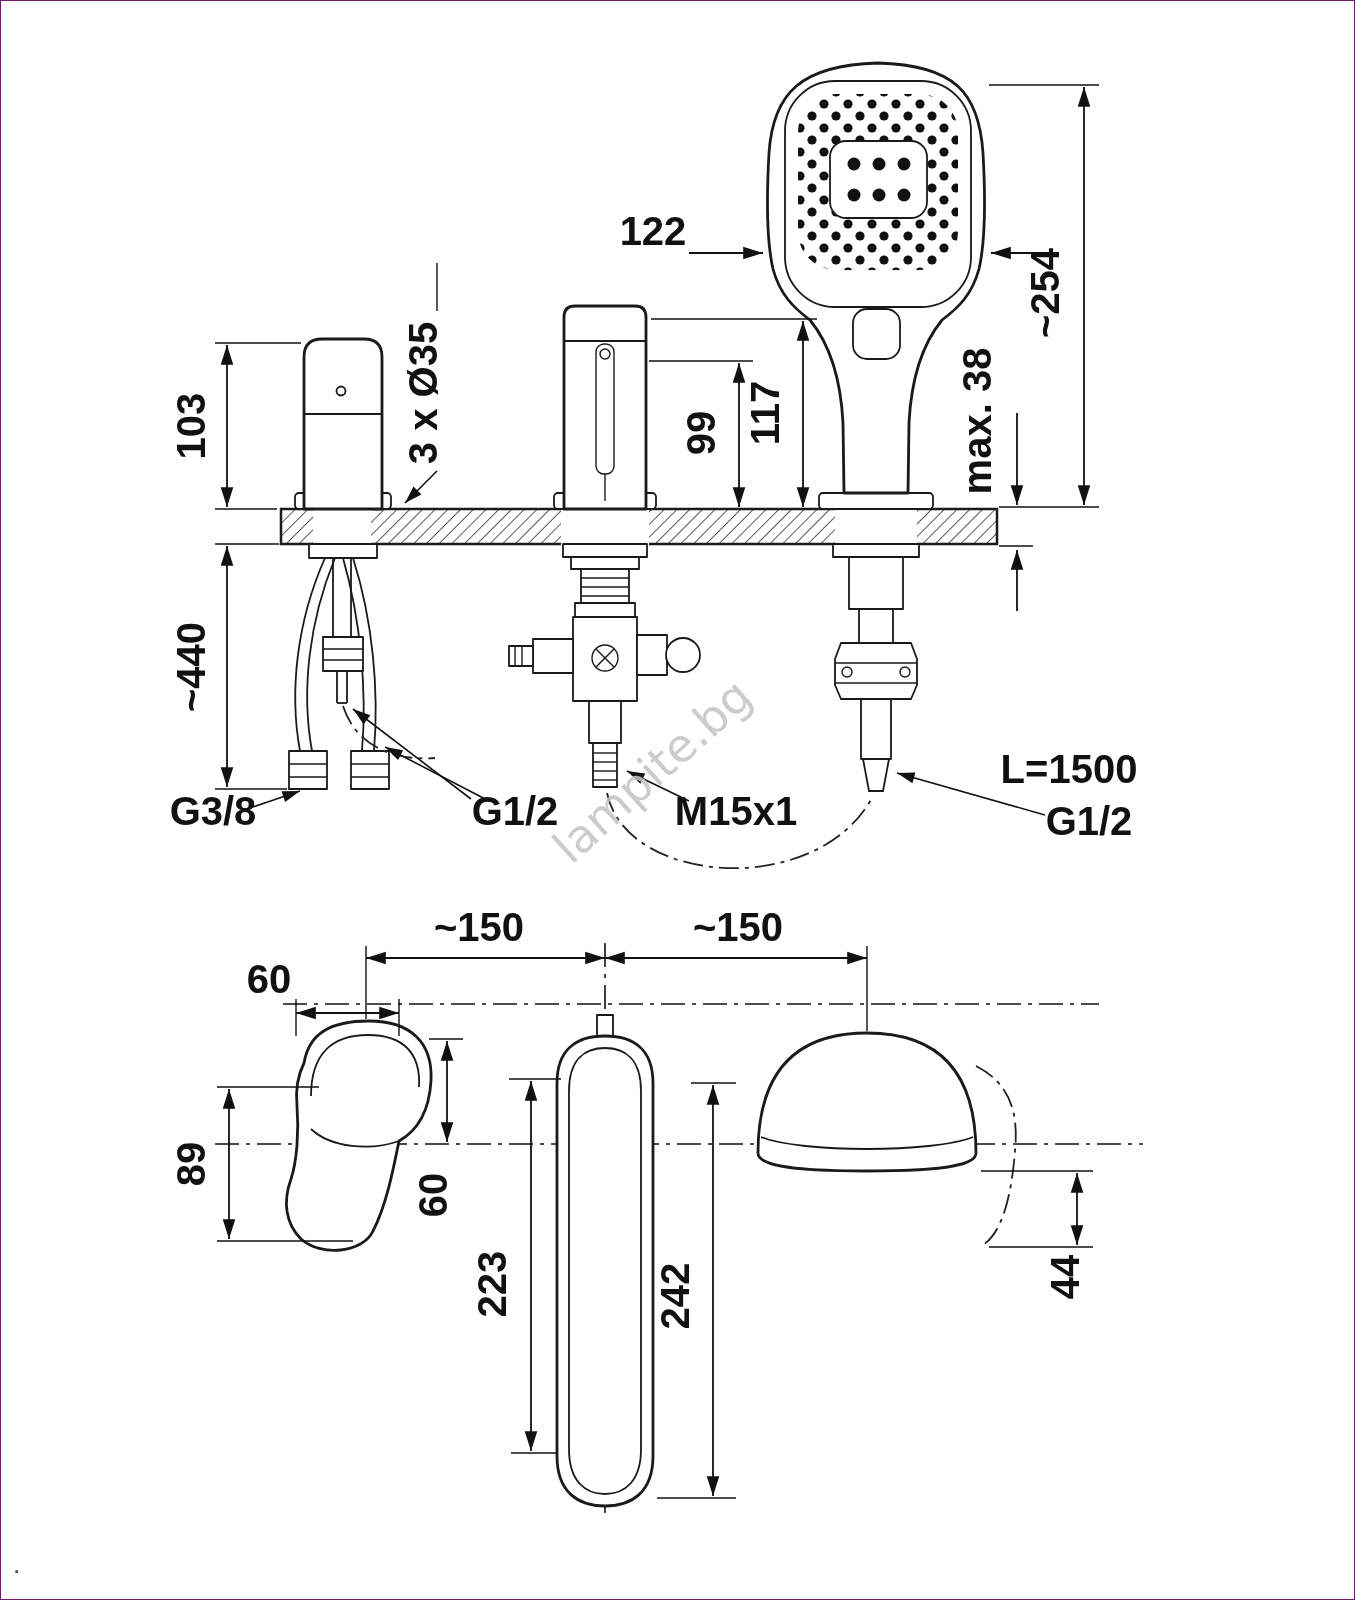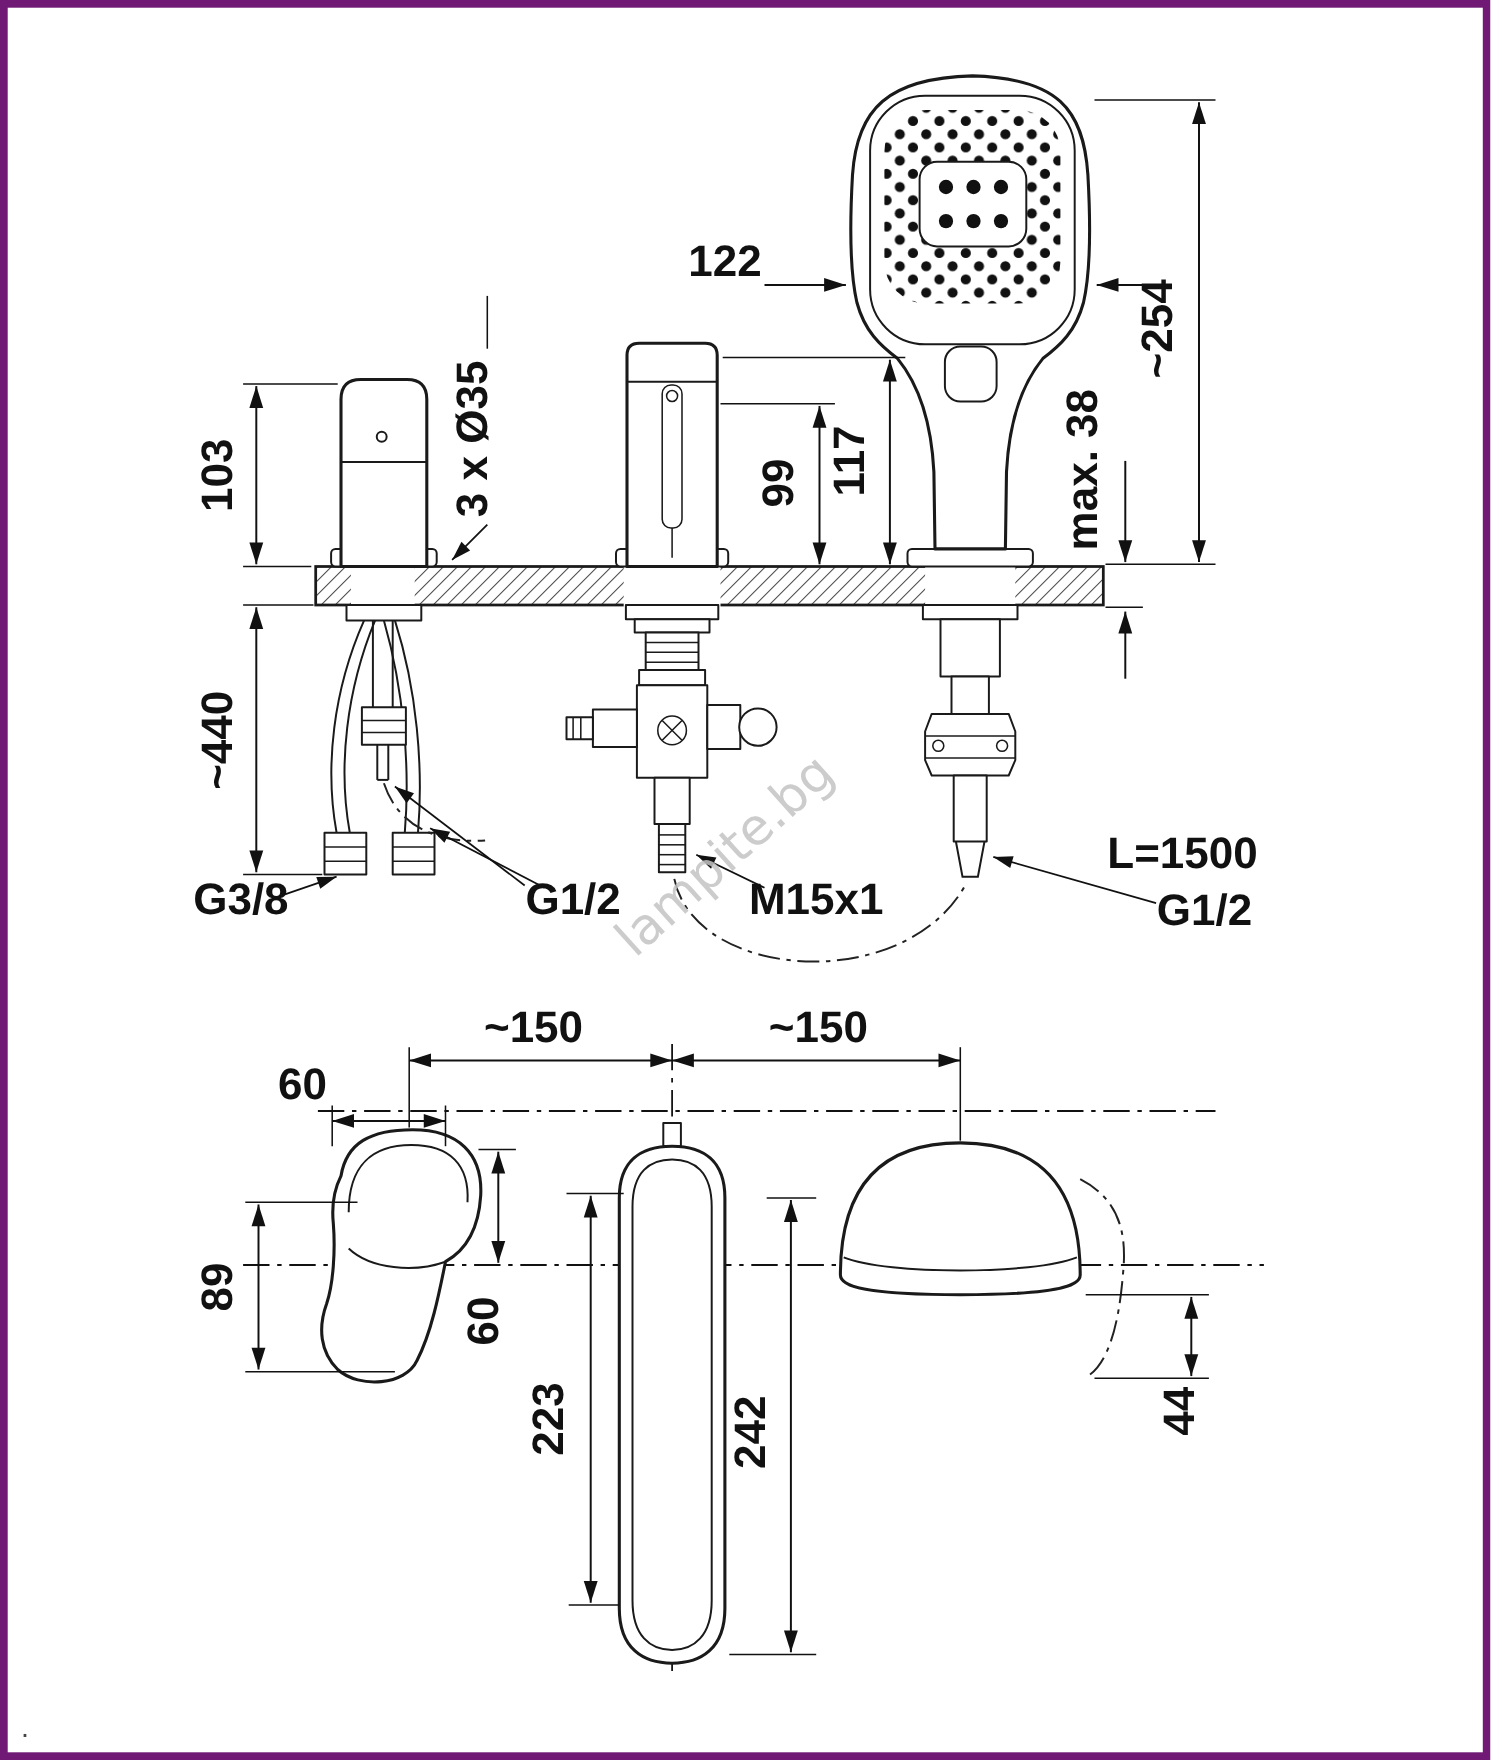--- a/index.html
+++ b/index.html
@@ -1,16 +1,16 @@
 <!DOCTYPE html>
 <html><head>
 <meta charset="utf-8">
 <style>
   html,body{margin:0;padding:0;background:#fff;}
-  .page{width:1355px;height:1600px;position:relative;background:#fff;border:7px solid #701a75;box-sizing:border-box;}
+  .page{width:1355px;height:1600px;position:relative;background:#fff;border:1px solid #701a75;box-sizing:border-box;}
   svg{display:block;}
   .outline{fill:#fff;stroke:#1a1a1a;stroke-width:2.8;stroke-linejoin:round;}
   .outline-thin{fill:#fff;stroke:#1a1a1a;stroke-width:1.8;stroke-linejoin:round;}
   .detail{fill:none;stroke:#1a1a1a;stroke-width:1.8;}
   .thin{fill:none;stroke:#1a1a1a;stroke-width:1.4;}
   .dim{fill:none;stroke:#111;stroke-width:1.8;}
   .ext{fill:none;stroke:#111;stroke-width:1.4;}
   .lead{fill:none;stroke:#111;stroke-width:1.6;}
   .cl{fill:none;stroke:#111;stroke-width:1.6;stroke-dasharray:24 7 4 7;}
   .hose-dash{fill:none;stroke:#222;stroke-width:1.8;stroke-dasharray:20 6 4 6;}

